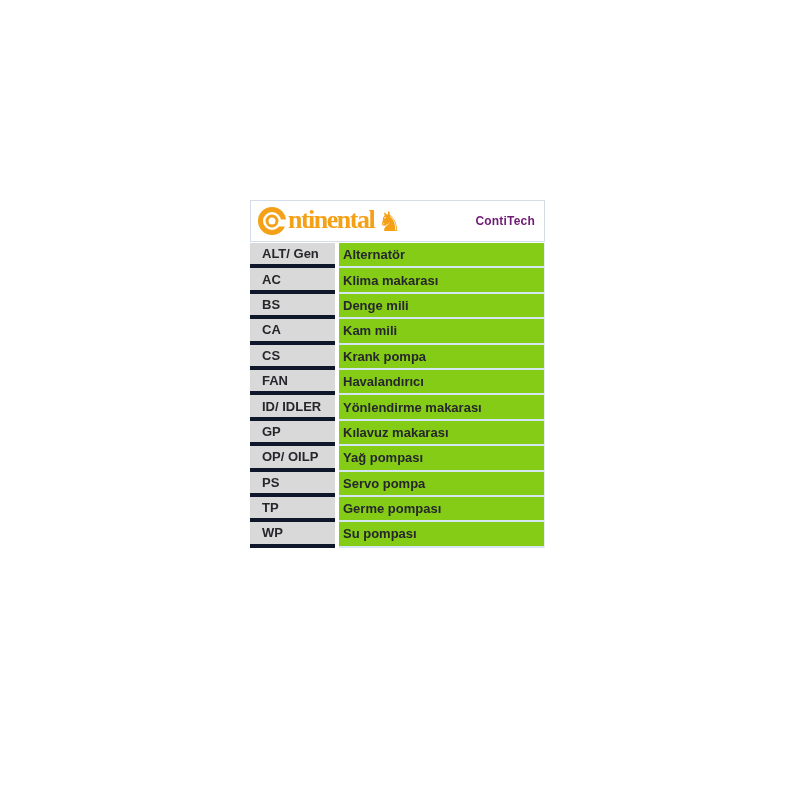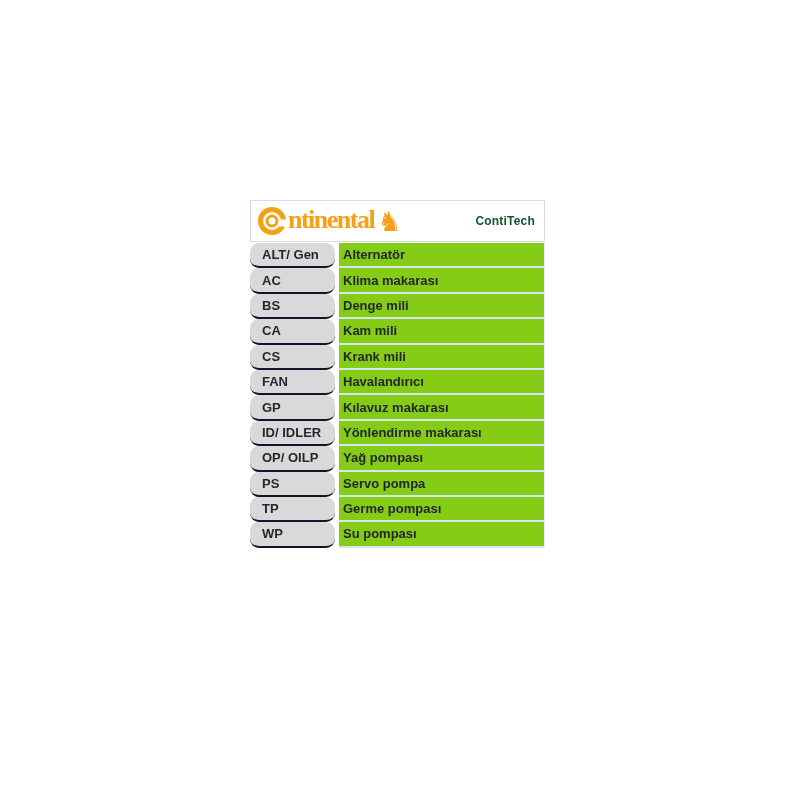--- a/index.html
+++ b/index.html
@@ -38,29 +38,29 @@
   .logo-text{
     font-family:"Liberation Serif",serif;font-weight:bold;font-size:26px;
     letter-spacing:-1.5px;color:var(--orange);line-height:1;
     align-self:flex-end;margin:0 0 3px 2px;white-space:nowrap;
   }
   .logo-horse{
     font-family:"DejaVu Sans",sans-serif;font-size:27px;line-height:1;
     color:var(--orange);align-self:flex-end;margin:0 0 1px 3px;
   }
   .contitech{
-    font-weight:bold;font-size:12px;color:#14532d;letter-spacing:.2px;white-space:nowrap;
+    font-weight:bold;font-size:12px;color:#701a75;letter-spacing:.2px;white-space:nowrap;
   }
   .rows{margin-top:1px;border-right:1px solid #E6EDF4;}
   .row{display:flex;height:25.4px;}
   .cell{
     box-sizing:border-box;display:flex;align-items:center;
     font-weight:bold;font-size:13px;color:var(--text-dark);white-space:nowrap;
   }
-  .cell.key{width:85px;flex:none;background:var(--key-gray);border-bottom:2px solid #0f172a;padding-left:12px;border-radius:9px;}
+  .cell.key{width:85px;flex:none;background:var(--key-gray);border-bottom:4px solid #0f172a;padding-left:12px;}
   .cell.gap{width:4px;flex:none;background:#ffffff;}
   .cell.val{flex:1;background:#84cc16;border-bottom:2px solid var(--divider-blue);padding-left:4px;}
 </style>
 </head>
 <body>
 
 <div class="stage">
   <section class="panel">
 
     <header class="panel-header">
@@ -91,36 +91,36 @@
           <div class="cell val">Denge mili</div>
         </div>
         <div class="row">
           <div class="cell key">CA</div>
           <div class="cell gap"></div>
           <div class="cell val">Kam mili</div>
         </div>
         <div class="row">
           <div class="cell key">CS</div>
           <div class="cell gap"></div>
-          <div class="cell val">Krank mili</div>
+          <div class="cell val">Krank pompa</div>
         </div>
         <div class="row">
           <div class="cell key">FAN</div>
           <div class="cell gap"></div>
           <div class="cell val">Havalandırıcı</div>
         </div>
         <div class="row">
+          <div class="cell key">ID/ IDLER</div>
+          <div class="cell gap"></div>
+          <div class="cell val">Yönlendirme makarası</div>
+        </div>
+        <div class="row">
           <div class="cell key">GP</div>
           <div class="cell gap"></div>
           <div class="cell val">Kılavuz makarası</div>
-        </div>
-        <div class="row">
-          <div class="cell key">ID/ IDLER</div>
-          <div class="cell gap"></div>
-          <div class="cell val">Yönlendirme makarası</div>
         </div>
         <div class="row">
           <div class="cell key">OP/ OILP</div>
           <div class="cell gap"></div>
           <div class="cell val">Yağ pompası</div>
         </div>
         <div class="row">
           <div class="cell key">PS</div>
           <div class="cell gap"></div>
           <div class="cell val">Servo pompa</div>

